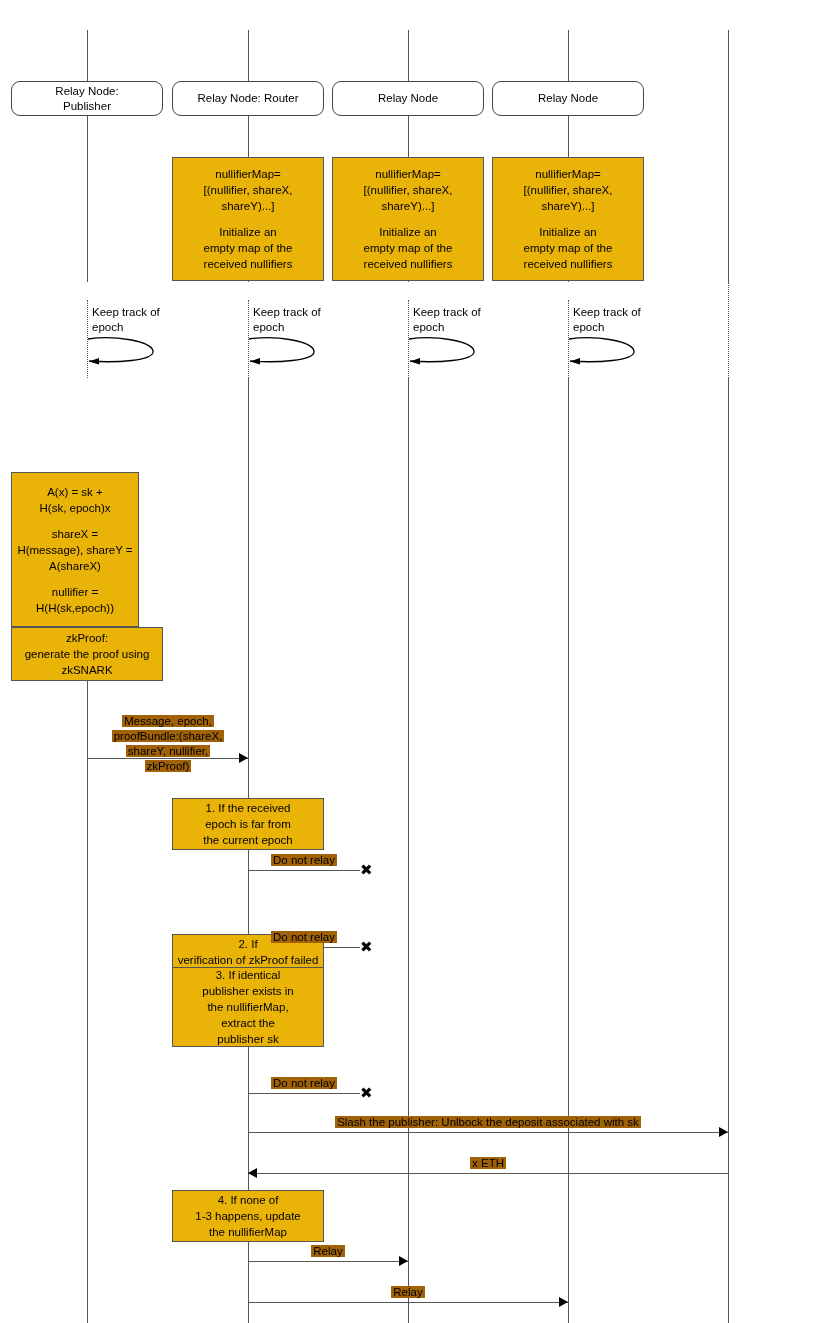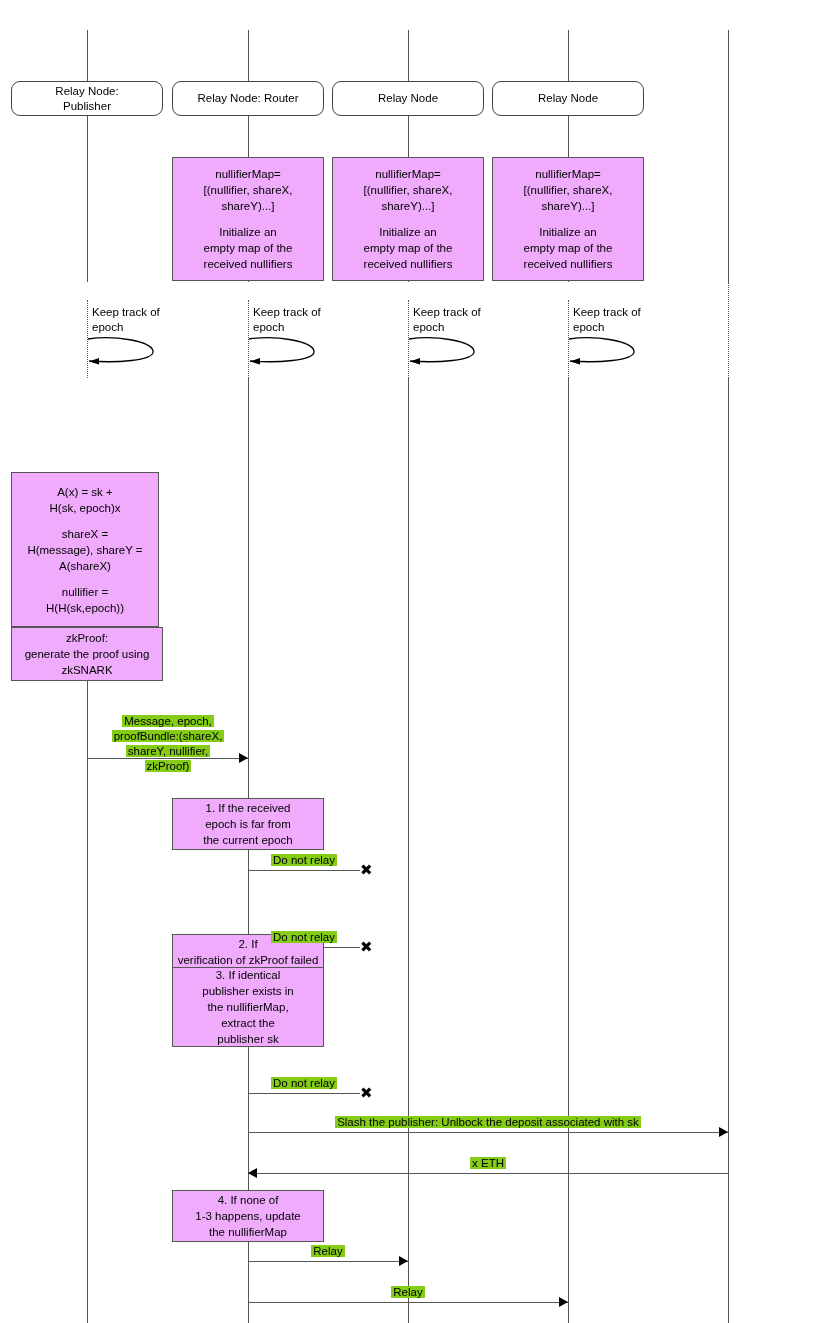--- a/index.html
+++ b/index.html
@@ -44,21 +44,21 @@
     transform-origin:top right;
     clip-path:polygon(100% 0,0 100%,100% 100%);
   }
   .actor .lbl{display:block;}
 
   
   .nbox{
     position:absolute;
     box-sizing:border-box;
     border:1.3px solid #555;
-    background:#f0abfc;
+    background:#eab308;
     text-align:center;
     font-size:11.5px;
     line-height:16px;
     z-index:4;
     display:flex;flex-direction:column;align-items:center;justify-content:center;
     padding:2px 4px;
   }
   .nbox p{margin:0;}
   .nbox .gap{height:10px;}
 
@@ -86,21 +86,21 @@
   .msg-label{
     position:absolute;
     font-size:11.5px;
     line-height:15px;
     text-align:center;
     background:transparent;
     z-index:6;
     white-space:nowrap;
   }
   .msg-label.multiline{white-space:normal;}
-  .msg-label span{background:#84cc16;padding:0 2px;}
+  .msg-label span{background:#a16207;padding:0 2px;}
 
   
   .selfloop{position:absolute;z-index:3;}
   .loop-label{
     position:absolute;font-size:11.5px;line-height:15px;z-index:6;
     white-space:nowrap;
   }
 </style>
 </head>
 <body>
@@ -213,21 +213,21 @@
   <div class="loop-label" style="left:573px;top:305px;">
     <div>Keep track of</div>
     <div>epoch</div>
   </div>
   <svg class="selfloop" style="left:566px;top:335px;" width="75" height="32" viewBox="0 0 75 32">
     <path d="M3,4 C30,0 66,6 68,16 C70,26 30,28 4,26" fill="none" stroke="#000" stroke-width="1.3"></path>
     <path d="M14,23 L4,26.5 L14,29.5 Z" fill="#000"></path>
   </svg>
 
 
-  <div class="nbox" style="left:11px;top:472px;width:148px;height:155px;">
+  <div class="nbox" style="left:11px;top:472px;width:128px;height:155px;">
     <p>A(x) = sk +</p>
     <p>H(sk, epoch)x</p>
     <div class="gap"></div>
     <p>shareX =</p>
     <p>H(message), shareY =</p>
     <p>A(shareX)</p>
     <div class="gap"></div>
     <p>nullifier =</p>
     <p>H(H(sk,epoch))</p>
   </div>

